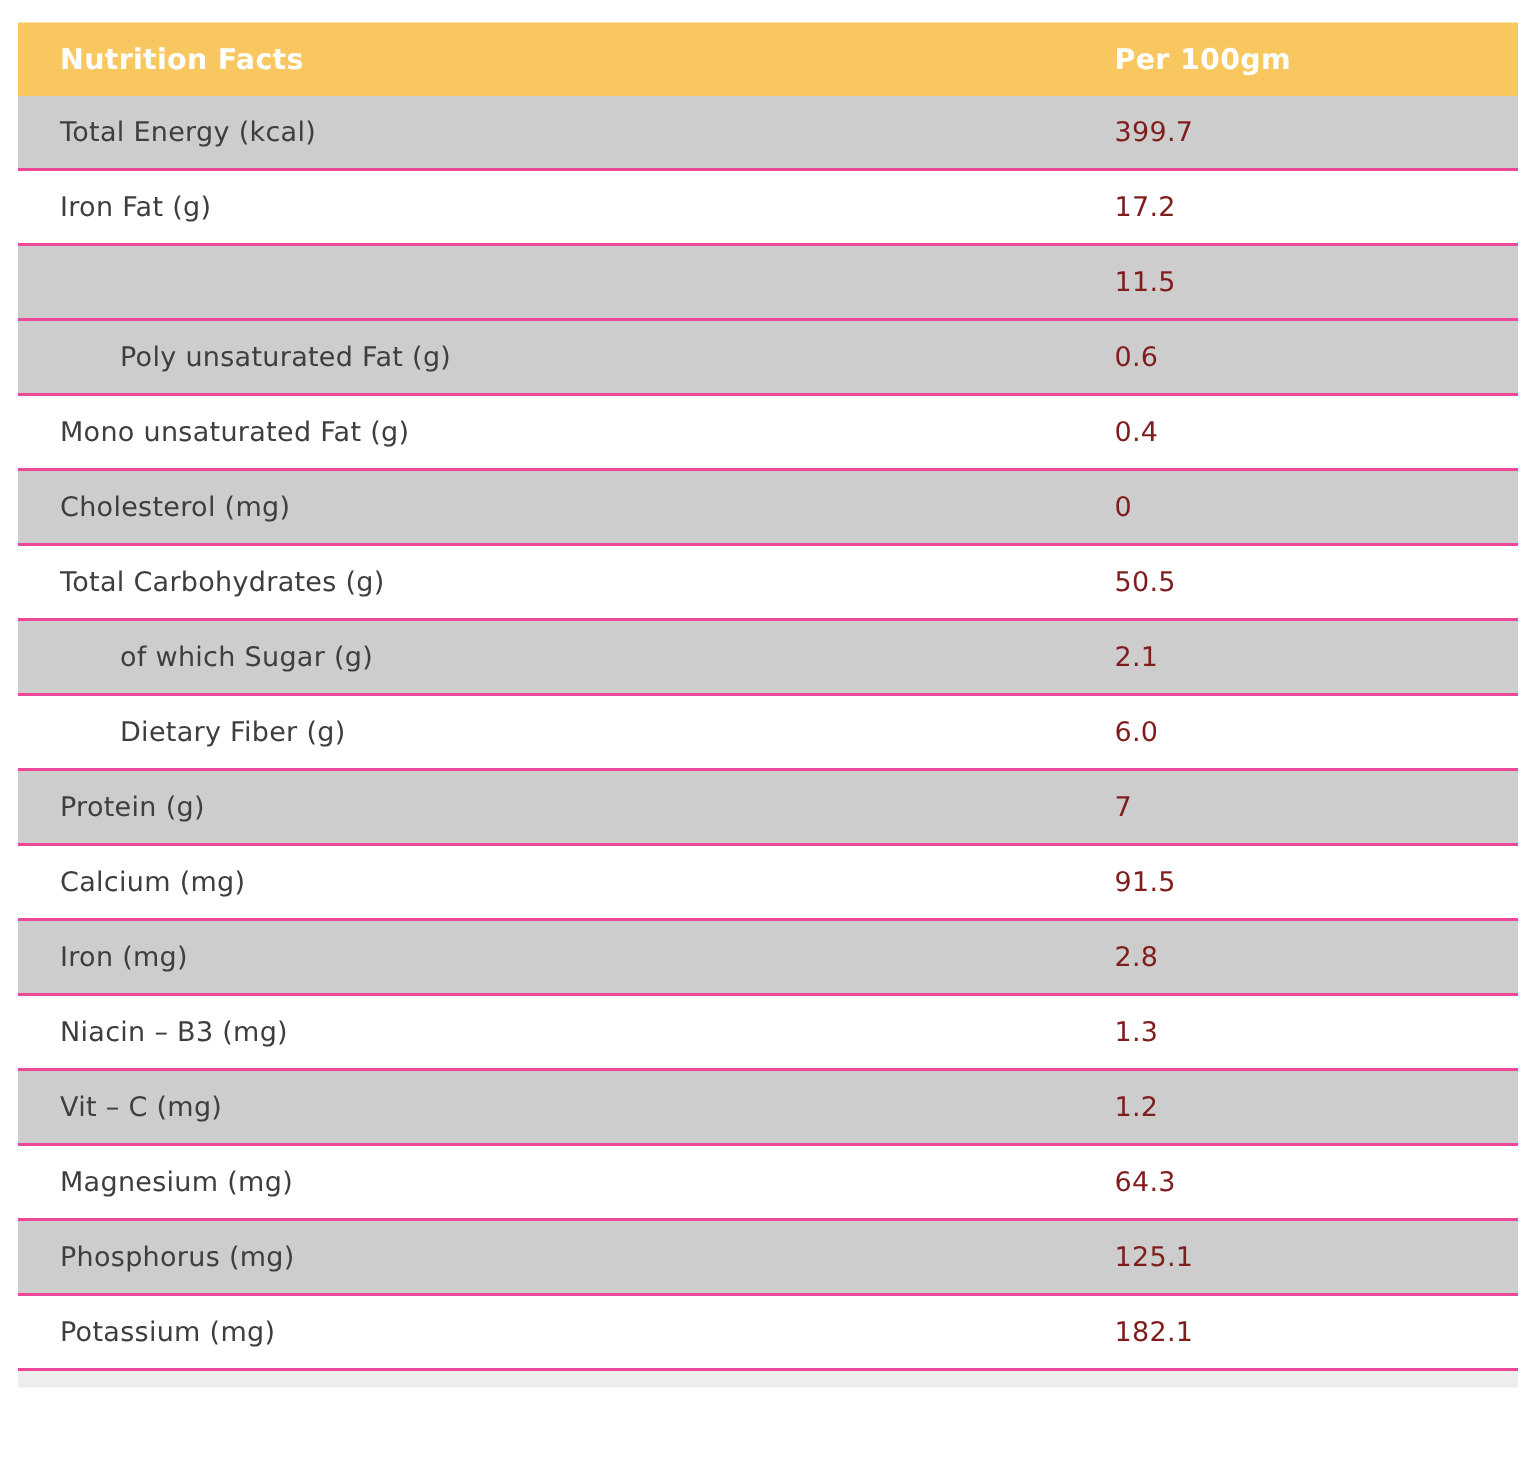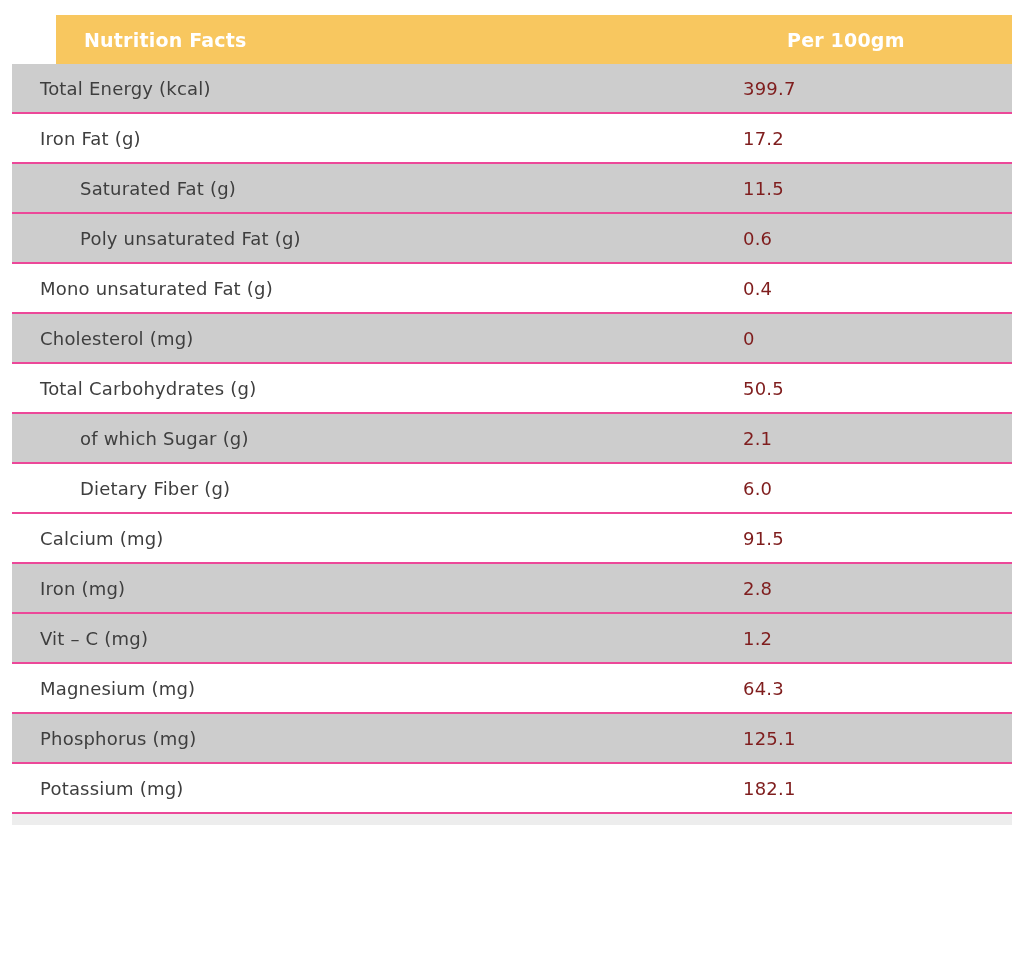--- a/index.html
+++ b/index.html
@@ -16,21 +16,20 @@
     left: 12px;
     top: 15px;
     width: 1000px;
   }
   .thead {
     position: relative;
     height: 49px;
     background: #F8C75F;
     display: flex;
     align-items: center;
-    margin-left: 44px;
   }
   .thead .th-label {
     padding-left: 28px;
     color: #ffffff;
     font-size: 19px;
     font-weight: bold;
     letter-spacing: 0.2px;
   }
   .thead .th-value {
     position: absolute;
@@ -88,21 +87,20 @@
 
   <div class="row shaded">
     <span class="cell-label">Total Energy (kcal)</span>
     <span class="cell-value">399.7</span>
   </div>
   <div class="row">
     <span class="cell-label">Iron Fat (g)</span>
     <span class="cell-value">17.2</span>
   </div>
   <div class="row shaded indent">
-    <span class="cell-label">Saturated Fat (g)</span>
     <span class="cell-value">11.5</span>
   </div>
   <div class="row shaded indent">
     <span class="cell-label">Poly unsaturated Fat (g)</span>
     <span class="cell-value">0.6</span>
   </div>
   <div class="row">
     <span class="cell-label">Mono unsaturated Fat (g)</span>
     <span class="cell-value">0.4</span>
   </div>
@@ -115,27 +113,35 @@
     <span class="cell-value">50.5</span>
   </div>
   <div class="row shaded indent">
     <span class="cell-label">of which Sugar (g)</span>
     <span class="cell-value">2.1</span>
   </div>
   <div class="row indent">
     <span class="cell-label">Dietary Fiber (g)</span>
     <span class="cell-value">6.0</span>
   </div>
+  <div class="row shaded">
+    <span class="cell-label">Protein (g)</span>
+    <span class="cell-value">7</span>
+  </div>
   <div class="row">
     <span class="cell-label">Calcium (mg)</span>
     <span class="cell-value">91.5</span>
   </div>
   <div class="row shaded">
     <span class="cell-label">Iron (mg)</span>
     <span class="cell-value">2.8</span>
+  </div>
+  <div class="row">
+    <span class="cell-label">Niacin – B3 (mg)</span>
+    <span class="cell-value">1.3</span>
   </div>
   <div class="row shaded">
     <span class="cell-label">Vit – C (mg)</span>
     <span class="cell-value">1.2</span>
   </div>
   <div class="row">
     <span class="cell-label">Magnesium (mg)</span>
     <span class="cell-value">64.3</span>
   </div>
   <div class="row shaded">

